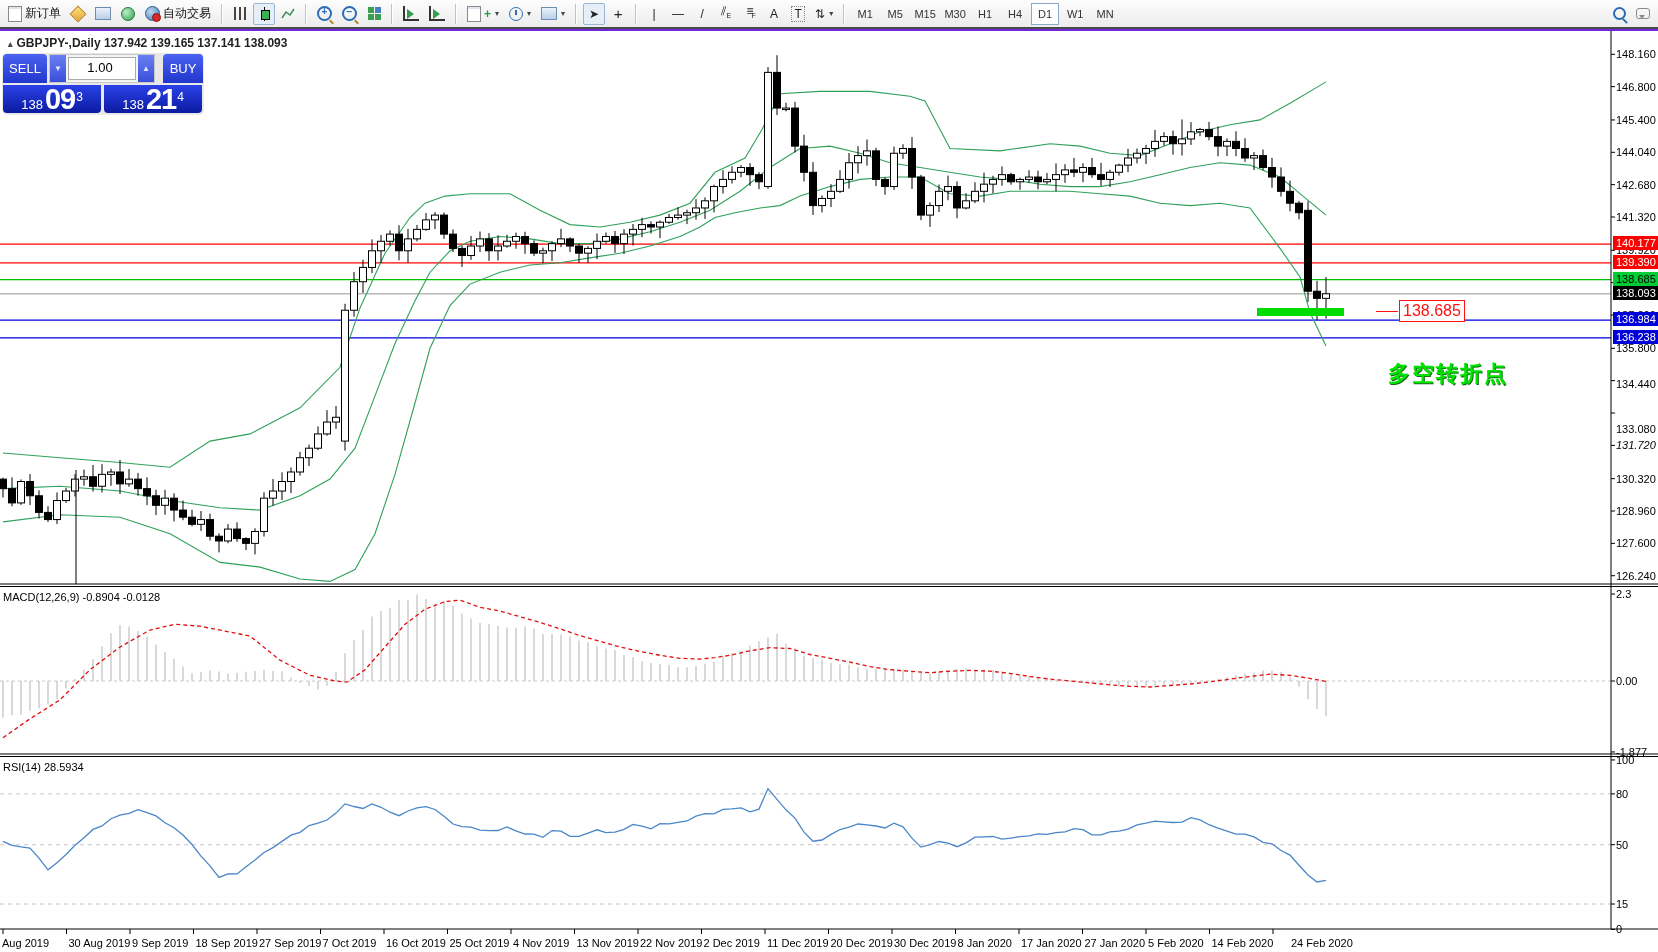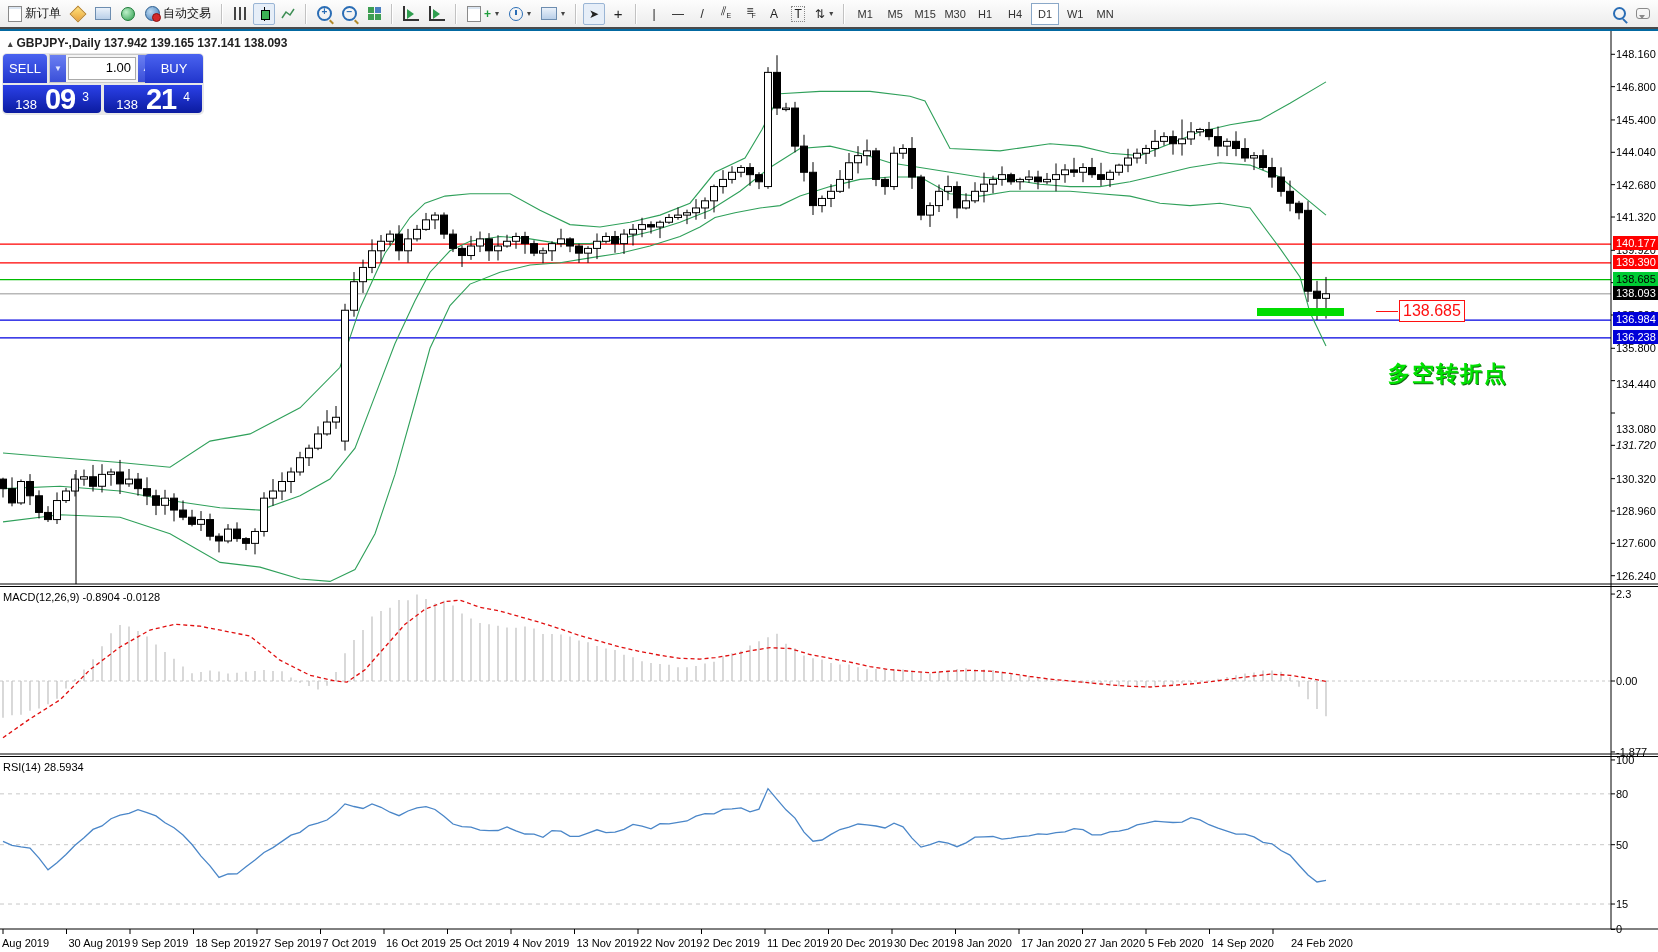--- a/index.html
+++ b/index.html
@@ -1,16 +1,16 @@
 <!DOCTYPE html>
 <html><head>
 <meta charset="utf-8">
 <style>
   html,body{margin:0;padding:0;background:#fff;font-family:"Liberation Sans",sans-serif;}
-  #app{position:relative;width:1658px;height:952px;overflow:hidden;background:#0369a1;}
+  #app{position:relative;width:1658px;height:952px;overflow:hidden;background:#6d28d9;}
   
   #toolbar{position:absolute;left:0;top:0;width:1658px;height:29px;
     background:linear-gradient(#fdfdfd,#ececec);border-bottom:2px solid #4a4a4a;
     display:flex;align-items:center;gap:2px;padding:0 4px;box-sizing:border-box;font-size:12px;color:#222;}
   .tb-sep{width:1px;height:20px;background:#c2c2c2;margin:0 4px;border-right:1px solid #fff;}
   .tb-btn{height:22px;min-width:22px;display:flex;align-items:center;justify-content:center;
     gap:3px;padding:0 3px;border:1px solid transparent;border-radius:2px;box-sizing:border-box;cursor:default;}
   .tb-btn.active{background:#e6eef8;border:1px solid #9ab5d5;}
   .tb-lbl{font-size:12px;color:#111;}
   .tf{font-size:11px;color:#333;min-width:26px;height:20px;display:flex;align-items:center;justify-content:center;border:1px solid transparent;}
@@ -52,27 +52,27 @@
   #symbol-title{position:absolute;left:8px;top:5px;font-size:12px;font-weight:bold;color:#222;}
   #symbol-title .tri{font-size:9px;margin-right:4px;color:#444;}
   #macd-label{position:absolute;left:3px;top:560px;font-size:11px;color:#000;}
   #rsi-label{position:absolute;left:3px;top:730px;font-size:11px;color:#000;}
   
   #octpanel{position:absolute;left:2px;top:22px;width:200px;height:60px;background:#e8e8e8;border-radius:5px;padding:1px;}
   .oct-row1{position:relative;height:30px;}
   .oct-btn{position:absolute;top:0;height:29px;color:#fff;font-size:13px;display:flex;align-items:center;justify-content:center;
     background:linear-gradient(#4a63f0,#2135cc);border-radius:4px 4px 0 0;}
   .oct-sell-btn{left:0;width:44px;}
-  .oct-buy-btn{right:0;width:58px;border-radius:4px 4px 0 0;}
+  .oct-buy-btn{right:0;width:40px;border-radius:4px 4px 0 0;}
   .oct-step{position:absolute;left:46px;top:0;width:106px;height:29px;background:#f4f4f4;border:1px solid #c8c8c8;box-sizing:border-box;display:flex;}
   .oct-arrow{width:16px;height:100%;background:linear-gradient(#6a7ff2,#3a4fd8);color:#dfe6ff;font-size:8px;display:flex;align-items:center;justify-content:center;}
-  .oct-vol{flex:1;background:#fff;border:1px solid #aaa;margin:2px;font-size:13px;text-align:right;padding:2px 4px 0 0;color:#000;}
+  .oct-vol{flex:1;background:#fff;border:1px solid #aaa;margin:2px;font-size:13px;text-align:center;padding:2px 4px 0 0;color:#000;}
   .oct-row2{position:relative;height:28px;margin-top:1px;}
   .oct-price{position:absolute;top:0;height:28px;width:98px;color:#fff;background:linear-gradient(#2b41e8,#0b1ba0);
-    display:flex;align-items:flex-end;justify-content:center;border-radius:0 0 4px 4px;padding-bottom:1px;box-sizing:border-box;gap:6px;}
+    display:flex;align-items:flex-end;justify-content:center;border-radius:0 0 4px 4px;padding-bottom:1px;box-sizing:border-box;}
   .oct-price.sell{left:0;}
   .oct-price.buy{left:101px;}
   .p-sm{font-size:13px;line-height:15px;margin-right:2px;}
   .p-big{font-size:29px;line-height:26px;font-weight:bold;letter-spacing:-1px;}
   .p-sup{font-size:12px;line-height:24px;vertical-align:top;margin-left:1px;align-self:flex-start;}
   
   #price-tag{position:absolute;left:1399px;top:269px;border:1px solid #ff1010;color:#ff1010;background:#fff;
     font-size:16px;padding:0 3px;line-height:20px;}
   #tag-leader{position:absolute;left:1376px;top:280px;width:22px;height:0;border-top:1px solid #ff1010;}
   #turn-note{position:absolute;left:1388px;top:328px;font-size:22px;font-weight:bold;color:#00e400;
@@ -810,17 +810,17 @@
         <div class="date-label" style="left: 576.5px;">13 Nov 2019</div>
         <div class="date-label" style="left: 640px;">22 Nov 2019</div>
         <div class="date-label" style="left: 703.5px;">2 Dec 2019</div>
         <div class="date-label" style="left: 767px;">11 Dec 2019</div>
         <div class="date-label" style="left: 830.5px;">20 Dec 2019</div>
         <div class="date-label" style="left: 894px; text-align: center;">30 Dec 2019</div>
         <div class="date-label" style="left: 957.5px;">8 Jan 2020</div>
         <div class="date-label" style="left: 1021px;">17 Jan 2020</div>
         <div class="date-label" style="left: 1084.5px;">27 Jan 2020</div>
         <div class="date-label" style="left: 1148px;">5 Feb 2020</div>
-        <div class="date-label" style="left: 1211.5px;">14 Sep 2020</div>
+        <div class="date-label" style="left: 1211.5px;">14 Feb 2020</div>
         <div class="date-label" style="left: 1275px; margin-left: 16px;">24 Feb 2020</div>
       </div>
   </div>
 </div>
 
 </body></html>

